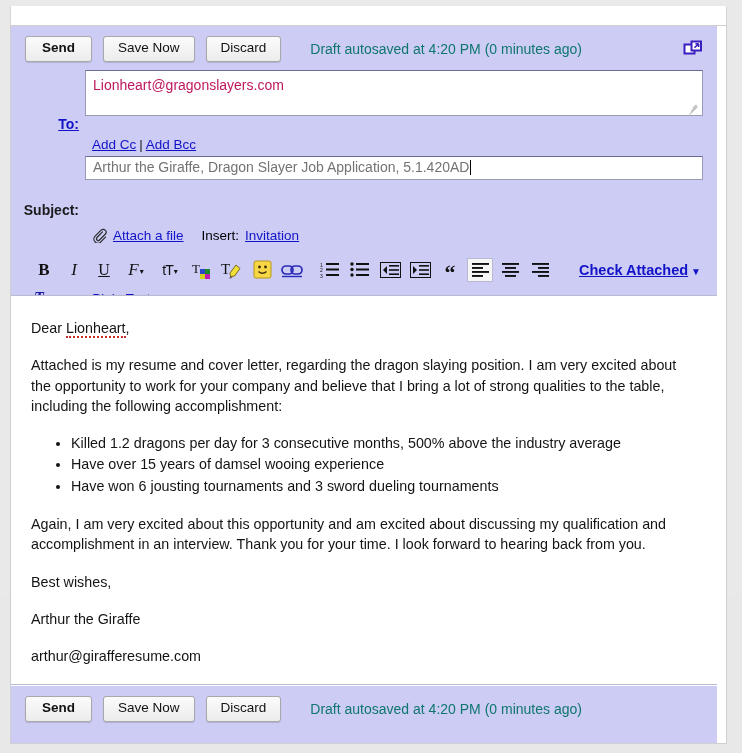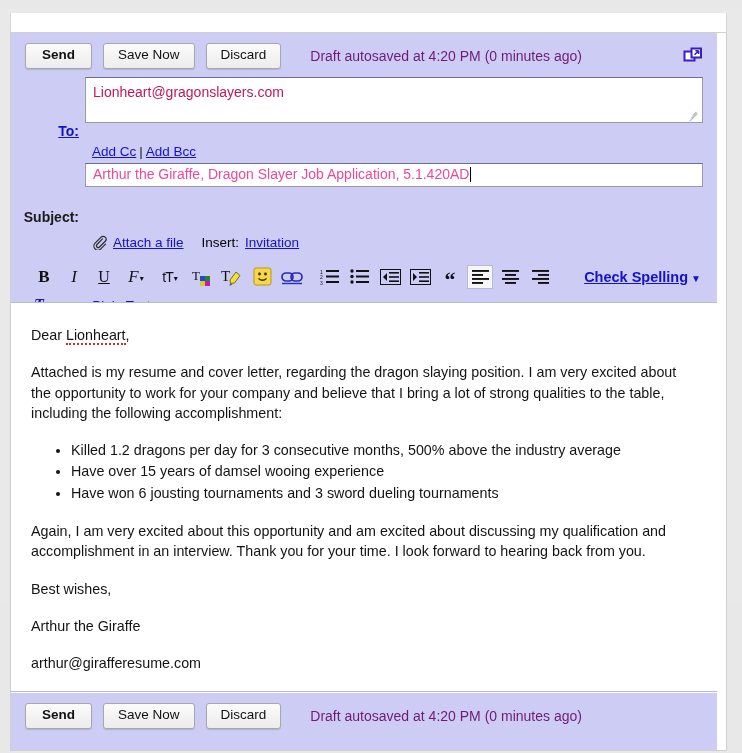--- a/index.html
+++ b/index.html
@@ -8,21 +8,21 @@
   }
   body {
     width: 742px;
     height: 753px;
     background: #e8e8e8;
     font-family: "Liberation Sans", sans-serif;
     overflow: hidden;
   }
   .screen {
     position: absolute;
-    left: 0; top: 7px;
+    left: 0; top: 0;
     width: 742px;
     height: 597px;
     background: #e9e9e9;
   }
   .white-strip {
     position: absolute;
     left: 10px; top: 6px;
     width: 715px; height: 20px;
     background: #ffffff;
     border-left: 1px solid #d6d6d6;
@@ -60,21 +60,21 @@
     font-size: 13.5px;
     color: #111;
     padding: 4px 14px 5px 14px;
     box-shadow: 0 1px 1px rgba(0,0,0,.13);
     cursor: pointer;
     line-height: 1.1;
   }
   .gbtn.bold { font-weight: bold; padding-left: 16px; padding-right: 16px;}
   .draft-status {
     font-size: 14px;
-    color: #701a75;
+    color: #0f766e;
     margin-left: 18px;
     white-space: nowrap;
   }
   .popout {
     margin-left: auto;
     margin-right: 14px;
     width: 20px; height: 20px;
     position: relative;
     cursor: pointer;
   }
@@ -142,21 +142,21 @@
   }
   .sep { color: #1a1a1a; padding: 0 3px; }
   .subject-row { padding-bottom: 2px; }
   .subject-box {
     flex: 1;
     height: 24px;
     background: #fff;
     border: 1px solid #9a9ab5;
     border-top-color: #6b6b97;
     font-size: 14px;
-    color: #ec4899;
+    color: #737373;
     padding: 2px 4px 2px 7px;
     box-sizing: border-box;
     font-family: "Liberation Sans", sans-serif;
     outline: none;
     position: relative;
   }
   .subject-text { position: relative; }
   .caret {
     display: inline-block;
     width: 1px;
@@ -425,21 +425,21 @@
       </span>
       <span class="tb">
         <svg width="17" height="14" viewBox="0 0 17 14">
           <rect x="0" y="0" width="17" height="1.9" fill="#111"></rect>
           <rect x="6" y="4" width="11" height="1.9" fill="#111"></rect>
           <rect x="0" y="8" width="17" height="1.9" fill="#111"></rect>
           <rect x="6" y="12" width="11" height="1.9" fill="#111"></rect>
         </svg>
       </span>
       <span class="spell">
-        <u>Check Spelling</u><span class="ar">▼</span>
+        <u>Check Attached</u><span class="ar">▼</span>
       </span>
     </div>
 
     <div class="toolbar2">
       <span class="tb">
         <svg width="20" height="19" viewBox="0 0 20 19">
           <text x="0" y="14" font-family="Liberation Serif, serif" font-style="italic" font-size="16" font-weight="bold" fill="#1a1aa8">T</text>
           <path d="M11 11 L17 17 M17 11 L11 17" stroke="#cc1111" stroke-width="1.9" stroke-linecap="round"></path>
         </svg>
       </span>

